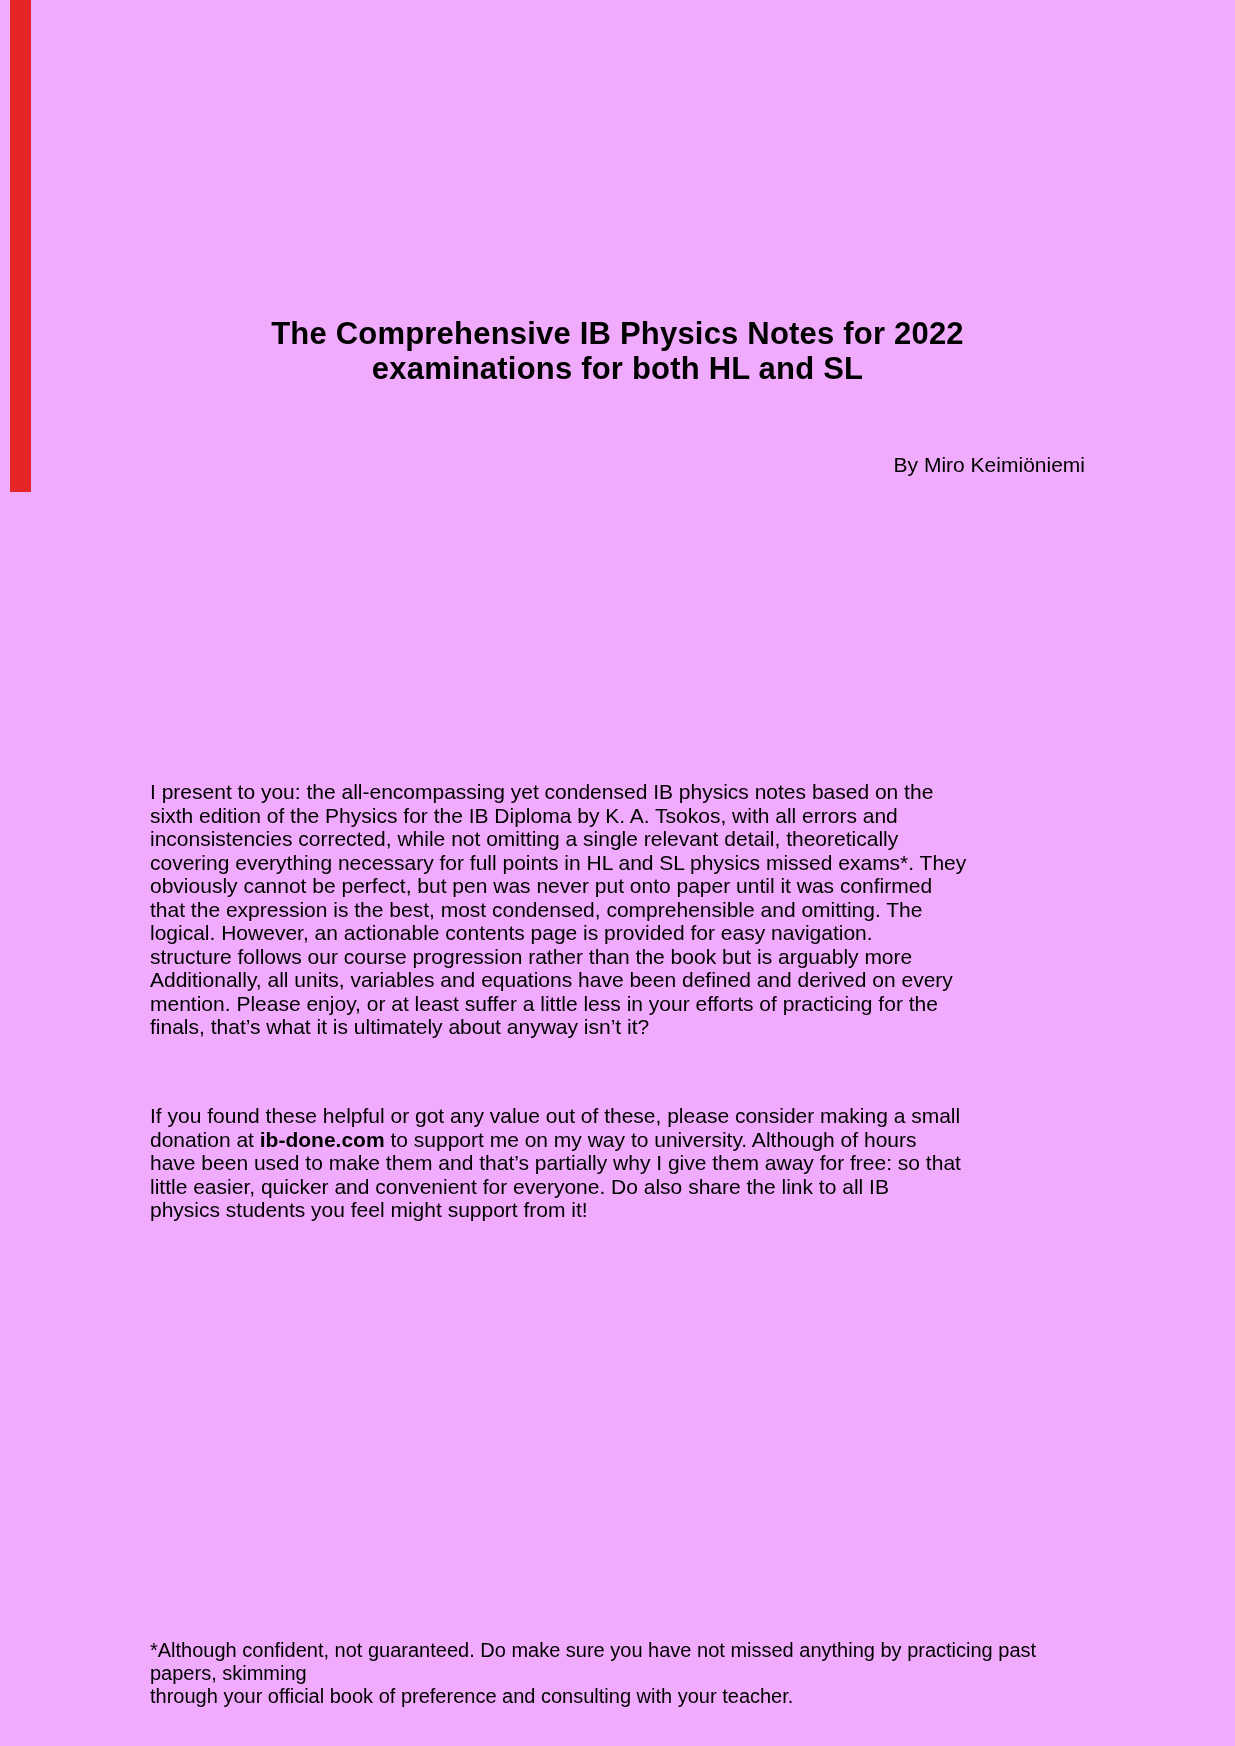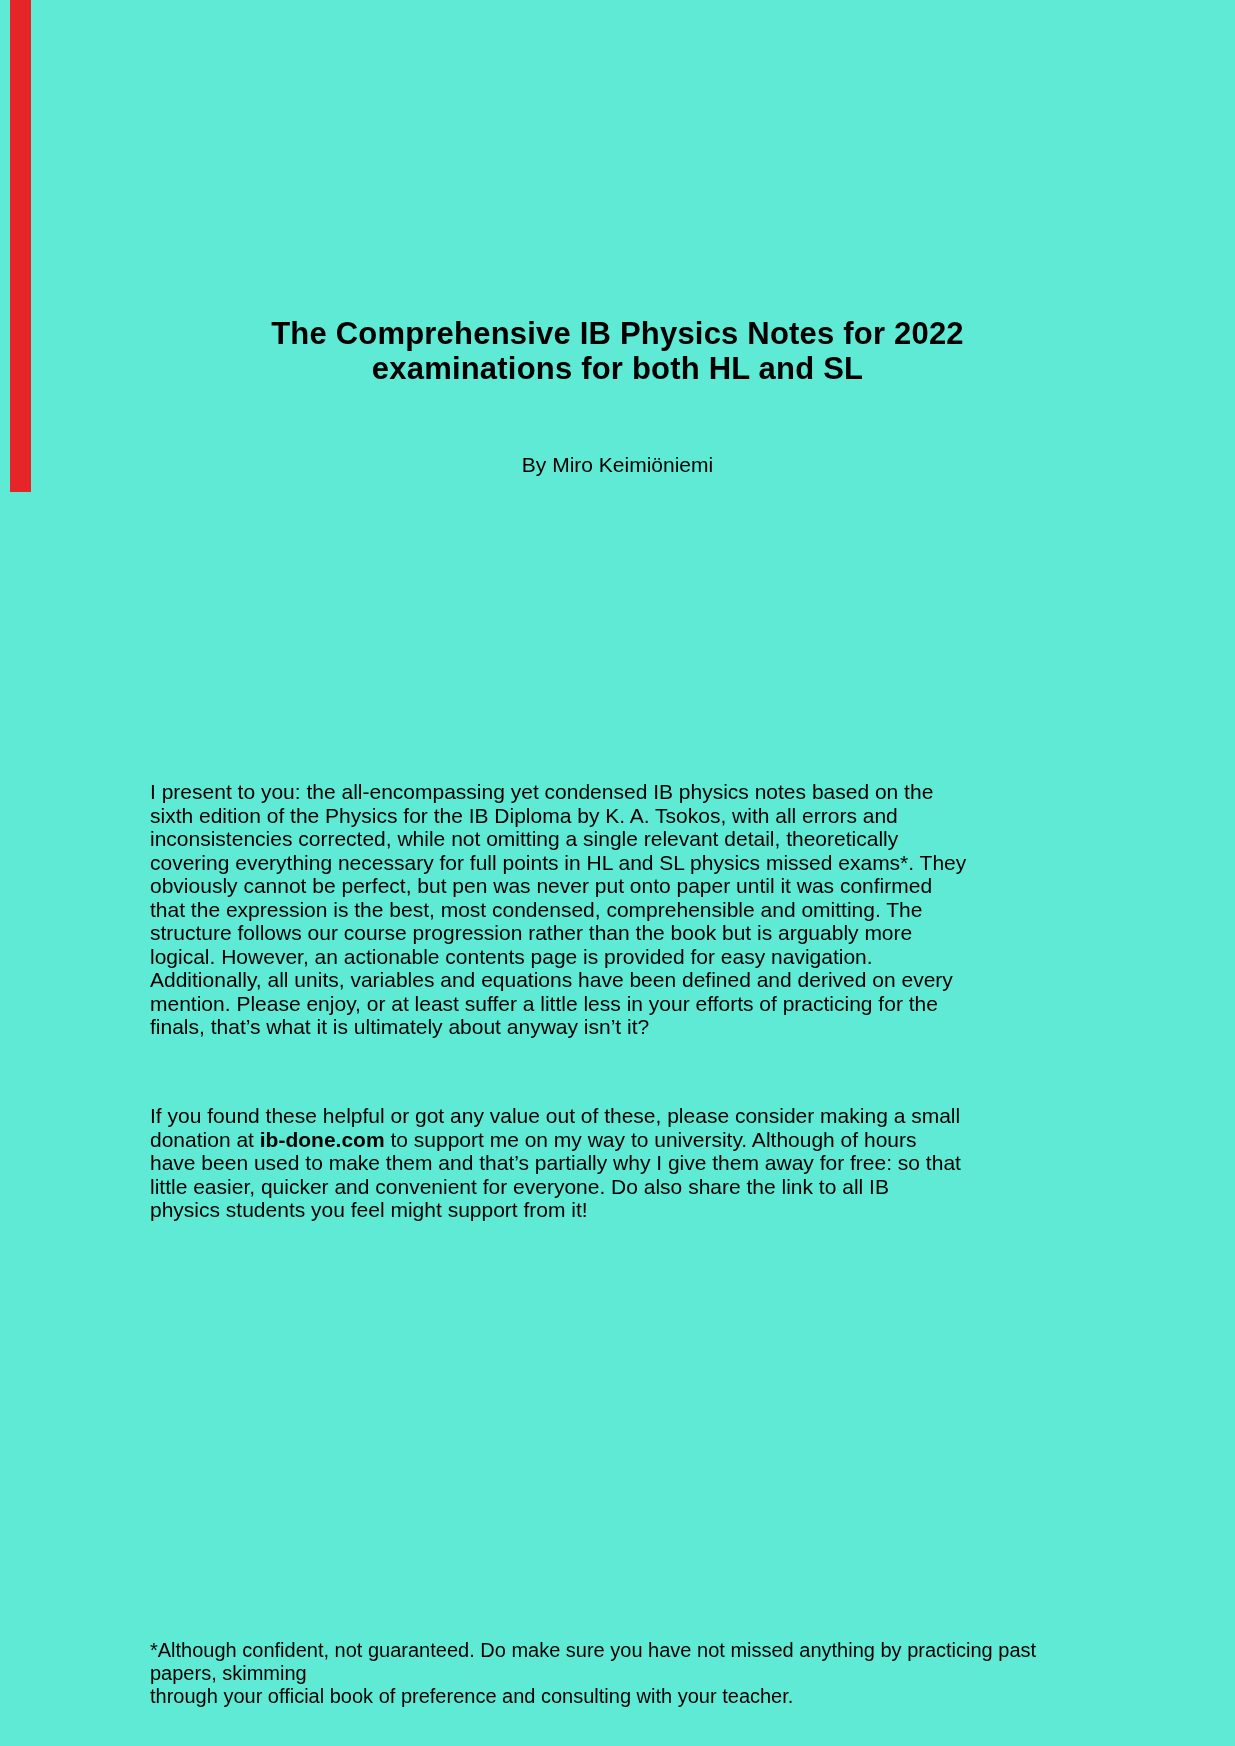--- a/index.html
+++ b/index.html
@@ -4,21 +4,21 @@
 <style>
   * { margin: 0; padding: 0; box-sizing: border-box; }
   html, body { width: 1235px; height: 1746px; }
   body {
     background: #ffffff;
     color: #000000;
     font-family: "Liberation Sans", "DejaVu Sans", sans-serif;
     position: relative;
     overflow: hidden;
   }
-  .page { position: absolute; inset: 0; background: #5eead4; }
+  .page { position: absolute; inset: 0; background: #f0abfc; }
 
   .red-edge-bar {
     position: absolute;
     left: 10px;
     top: 0;
     width: 21px;
     height: 492px;
     background: #e52528;
   }
 
@@ -32,21 +32,21 @@
     font-weight: bold;
     line-height: 35px;
     letter-spacing: 0.2px;
   }
 
   .byline {
     position: absolute;
     left: 150px;
     top: 452px;
     width: 935px;
-    text-align: center;
+    text-align: right;
     font-size: 21px;
     line-height: 25px;
   }
 
   .body-para {
     position: absolute;
     left: 150px;
     width: 920px;
     font-size: 21px;
     line-height: 23.5px;
@@ -80,22 +80,22 @@
 
   <div class="byline">By Miro Keimiöniemi</div>
 
   <div class="body-para para-1">
       <div>I present to you: the all-encompassing yet condensed IB physics notes based on the</div>
       <div>sixth edition of the Physics for the IB Diploma by K. A. Tsokos, with all errors and</div>
       <div>inconsistencies corrected, while not omitting a single relevant detail, theoretically</div>
       <div>covering everything necessary for full points in HL and SL physics missed exams*. They</div>
       <div>obviously cannot be perfect, but pen was never put onto paper until it was confirmed</div>
       <div>that the expression is the best, most condensed, comprehensible and omitting. The</div>
+      <div>logical. However, an actionable contents page is provided for easy navigation.</div>
       <div>structure follows our course progression rather than the book but is arguably more</div>
-      <div>logical. However, an actionable contents page is provided for easy navigation.</div>
       <div>Additionally, all units, variables and equations have been defined and derived on every</div>
       <div>mention. Please enjoy, or at least suffer a little less in your efforts of practicing for the</div>
       <div>finals, that’s what it is ultimately about anyway isn’t it?</div>
     </div>
 
   <div class="body-para para-2">
       <div>If you found these helpful or got any value out of these, please consider making a small</div>
       <div><span>donation at </span><span class="bold-seg">ib-done.com</span><span> to support me on my way to university. Although of hours</span></div>
       <div>have been used to make them and that’s partially why I give them away for free: so that</div>
       <div>little easier, quicker and convenient for everyone. Do also share the link to all IB</div>

